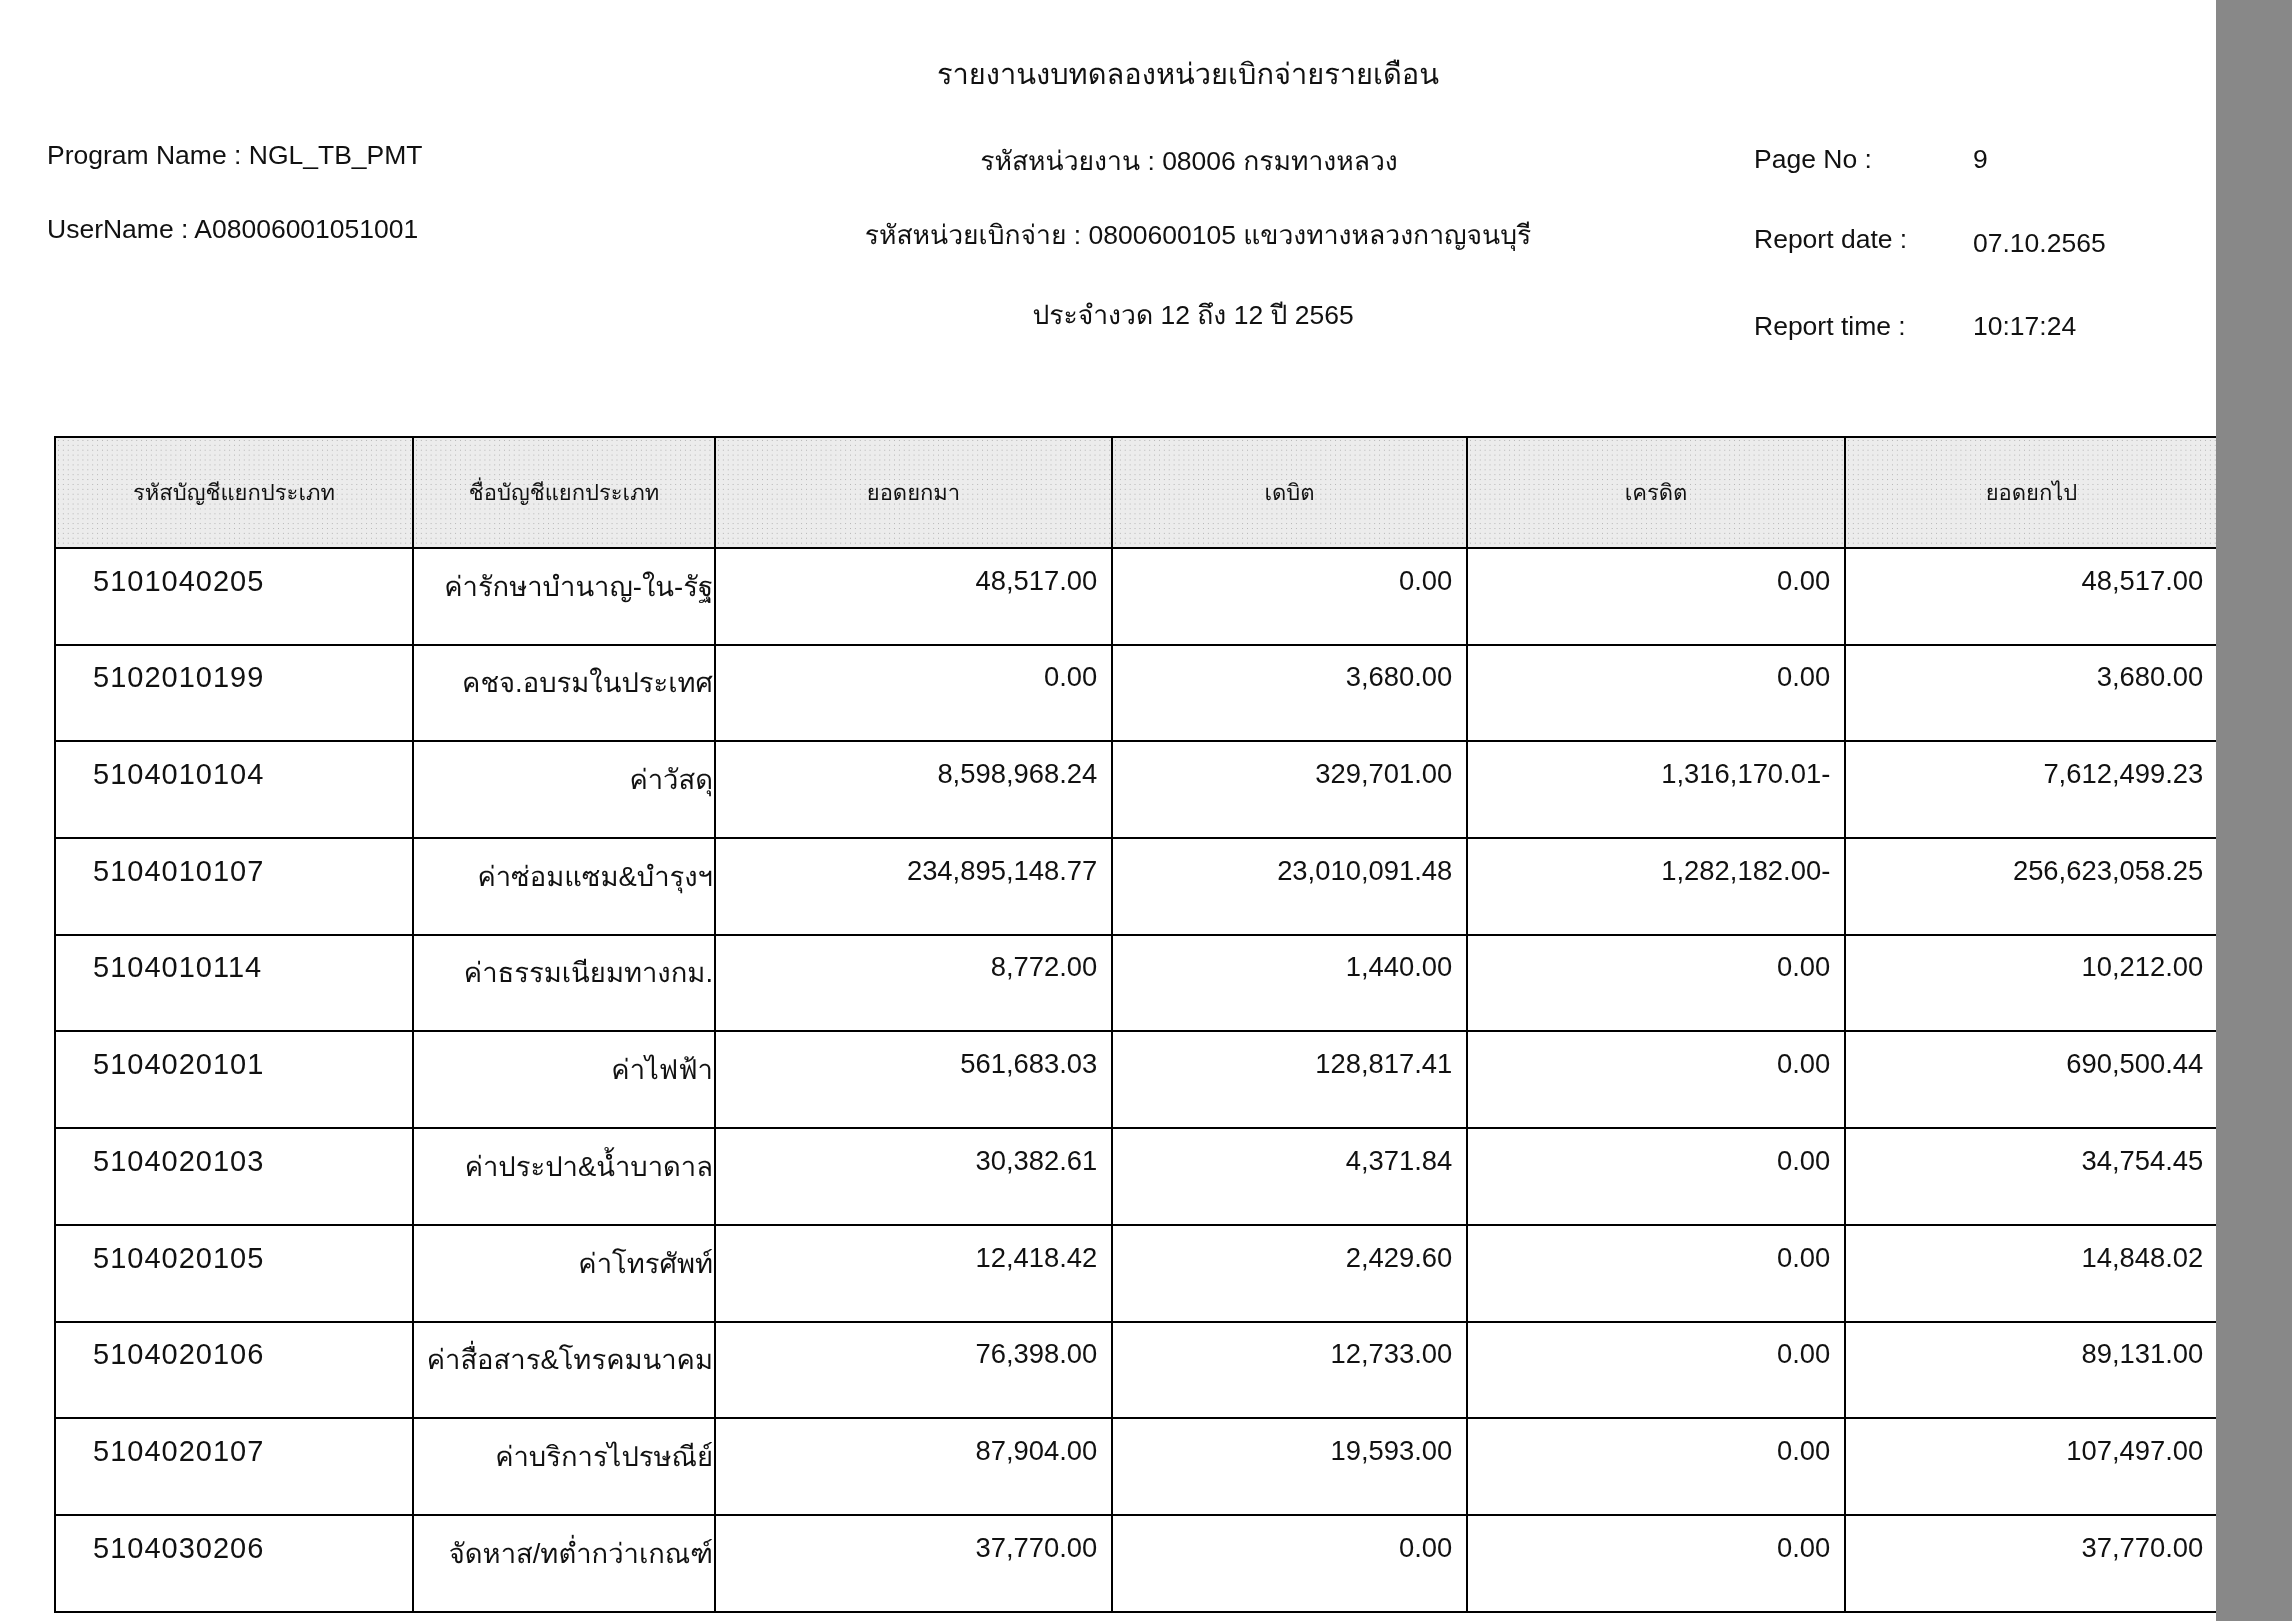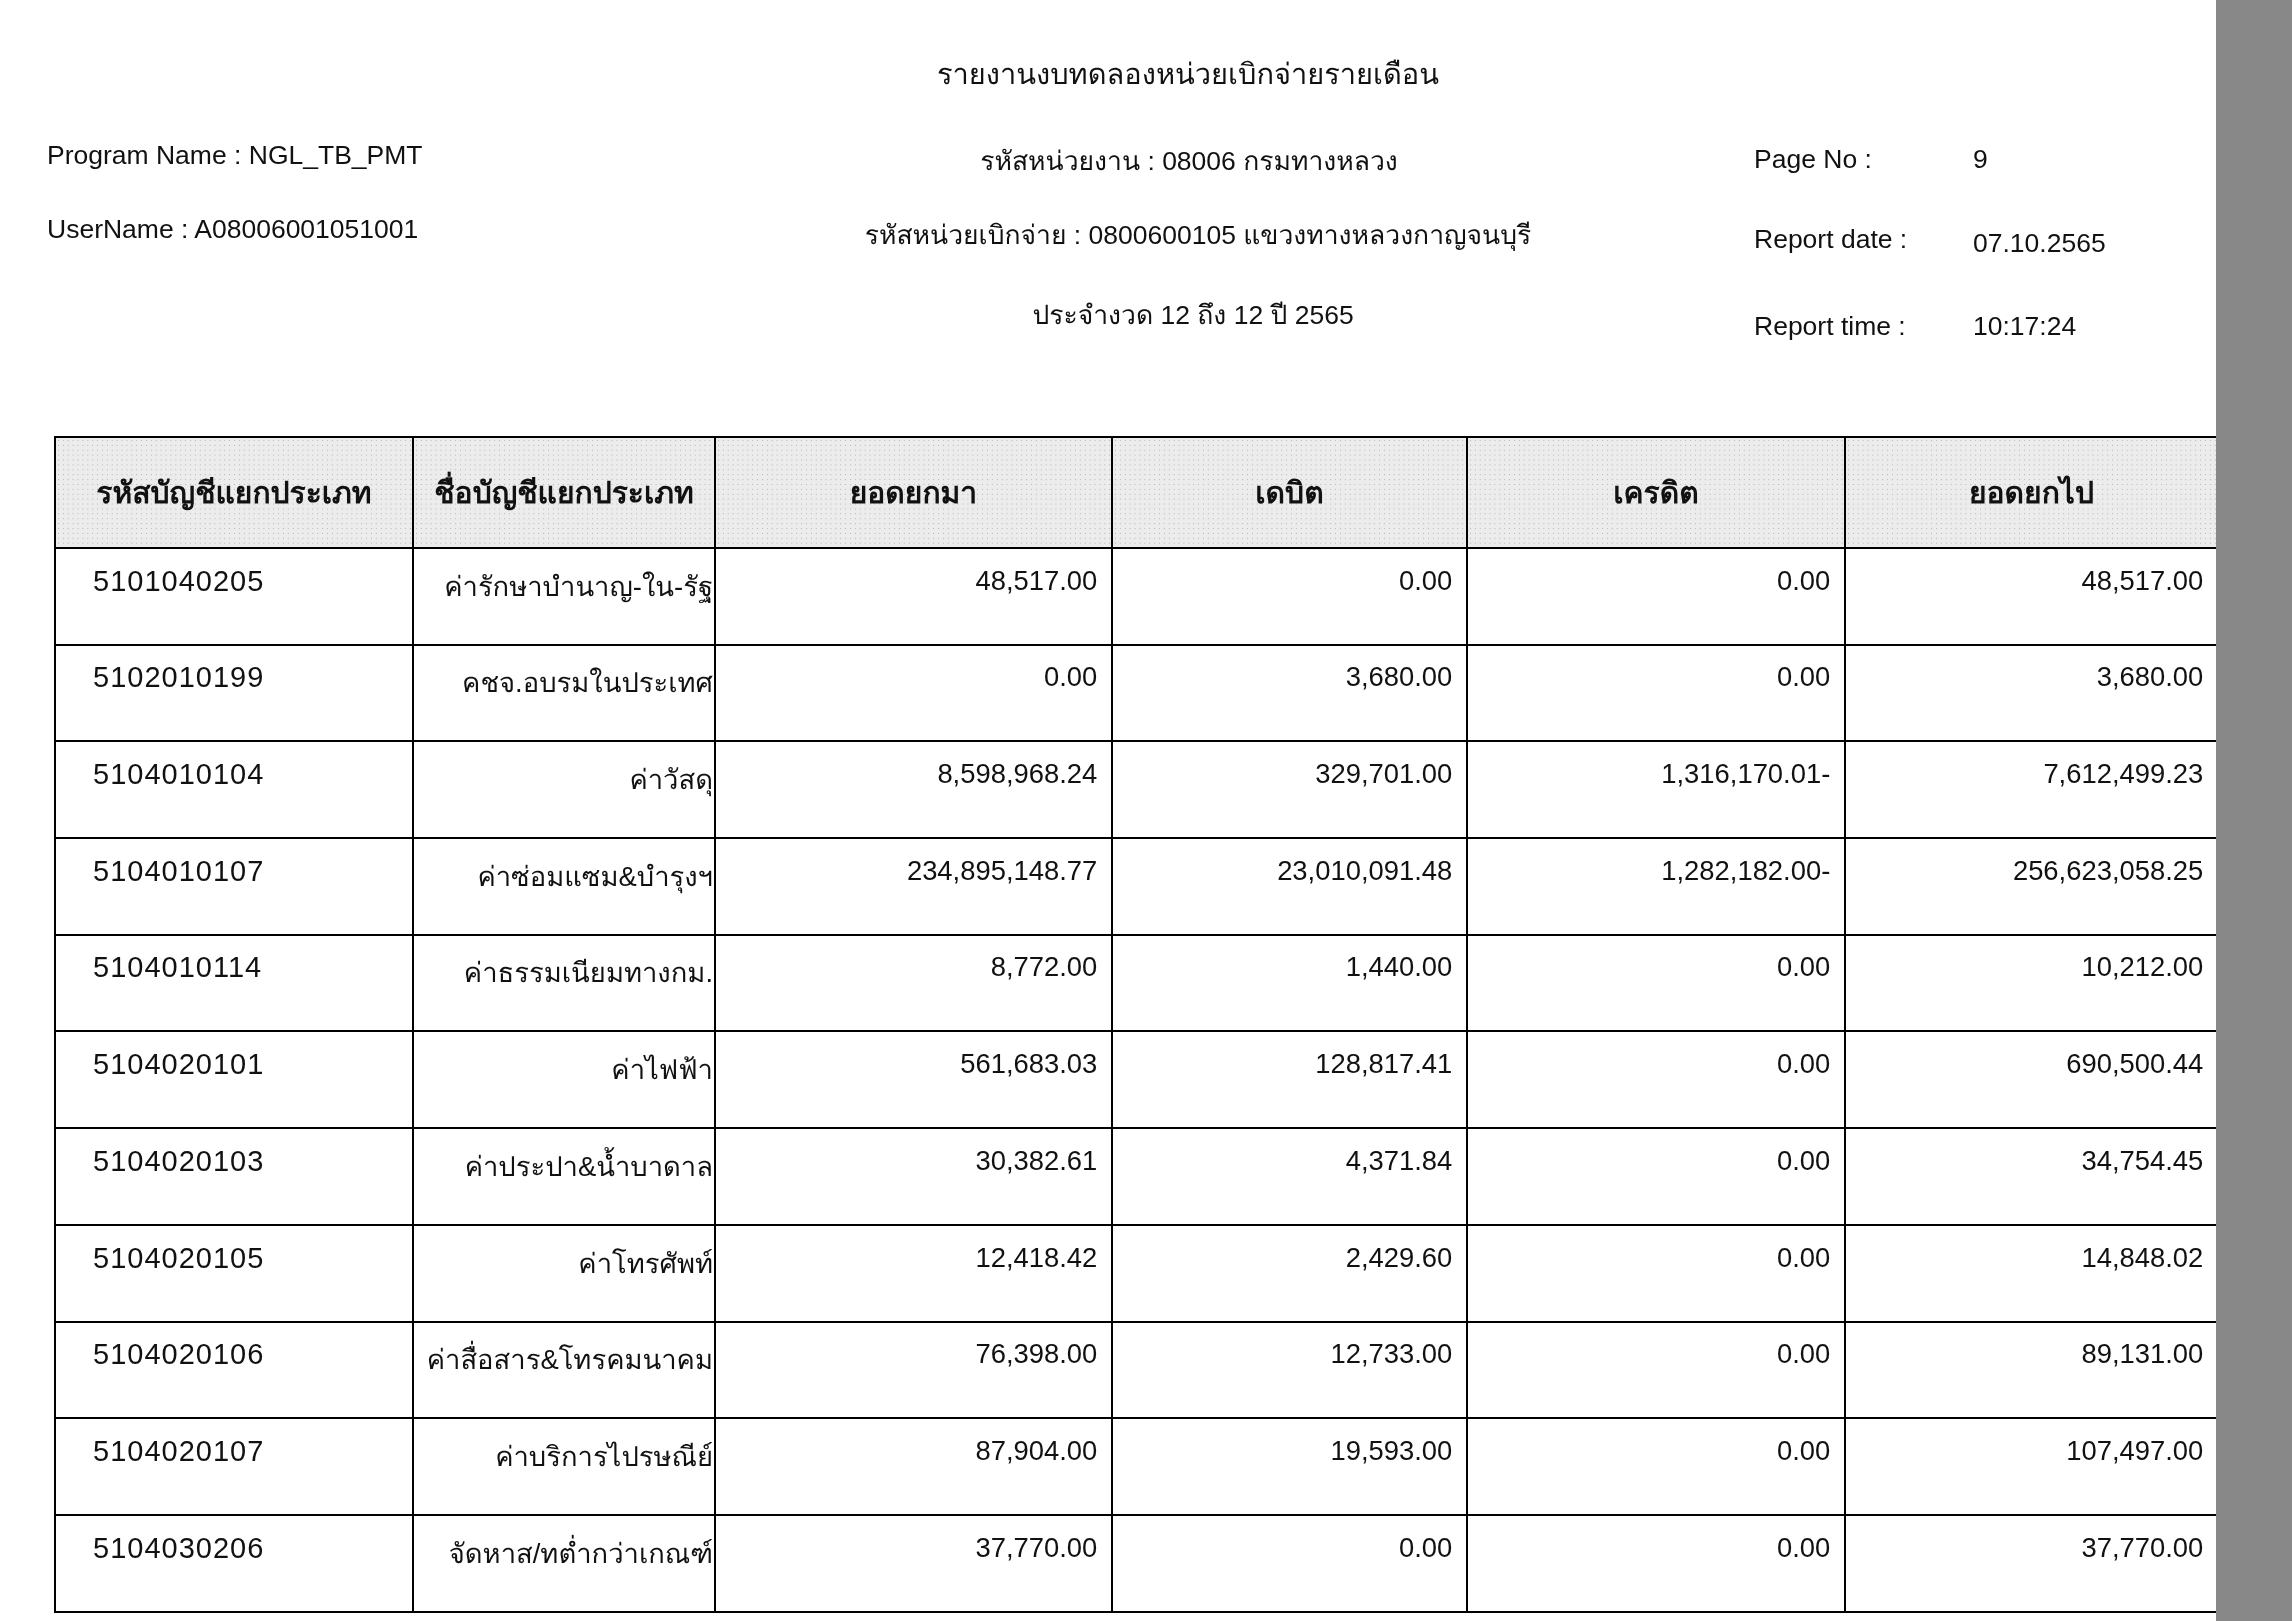--- a/index.html
+++ b/index.html
@@ -31,22 +31,22 @@
     font-size:27.4px;
   }
   table.report th, table.report td{
     border:2px solid #000;
     overflow:hidden;white-space:nowrap;
   }
   table.report tr{border-top:2.9px solid #000;border-bottom:2.9px solid #000;}
   table.report{border:2.9px solid #000;}
   th.hdr{
     height:107px;
-    font-weight:bold;
-    font-size:30px;
+    font-weight:normal;
+    font-size:22px;
     vertical-align:middle;
     background-color:#ececec;
     background-image:radial-gradient(#b3b3b3 0.8px, rgba(0,0,0,0) 0.9px);
     background-size:4.9px 4.9px;
   }
   td{height:78px;vertical-align:top;padding-top:15.7px;}
   td.c0{text-align:left;padding-left:37px;font-size:29px;letter-spacing:1px;}
   td.c1{text-align:right;padding-left:11.8px;}
   td.c2,td.c3,td.c4,td.c5{text-align:right;padding-right:13.7px;}
 </style>

